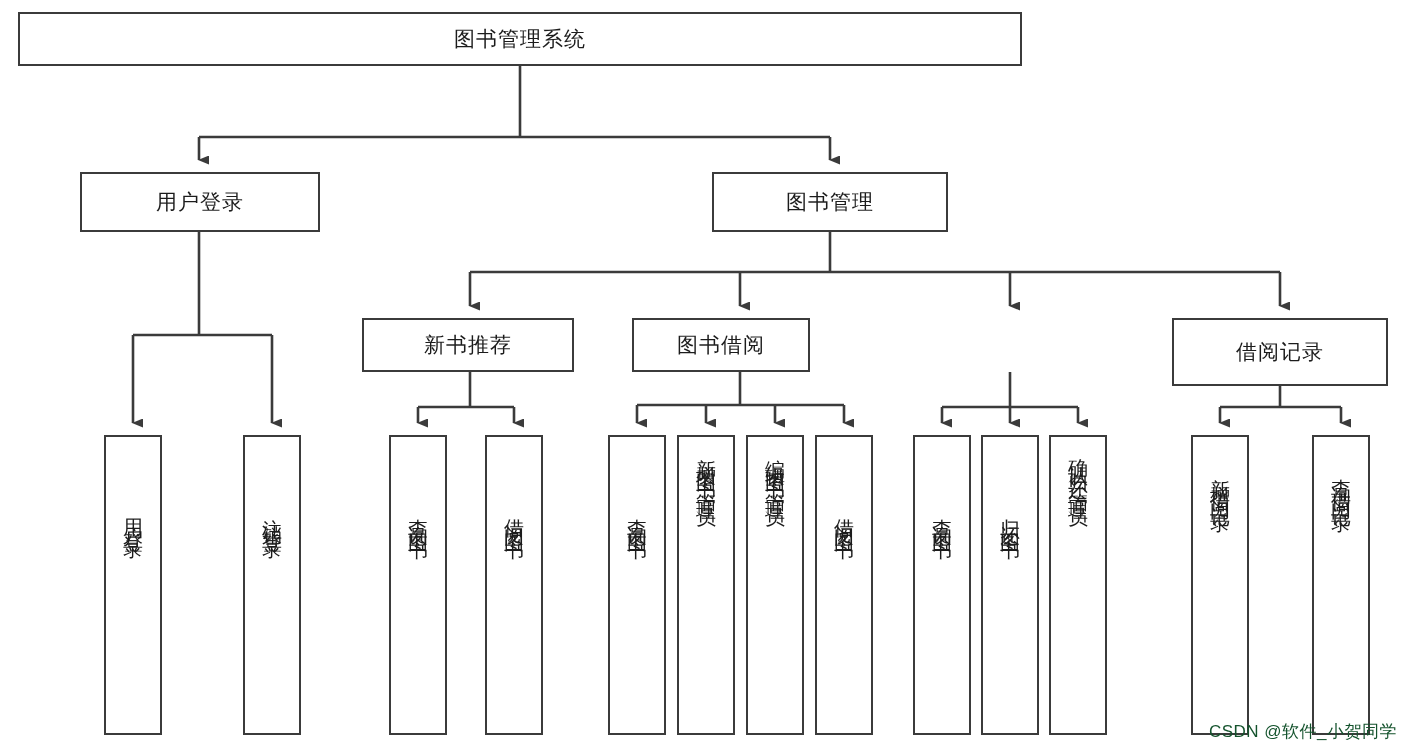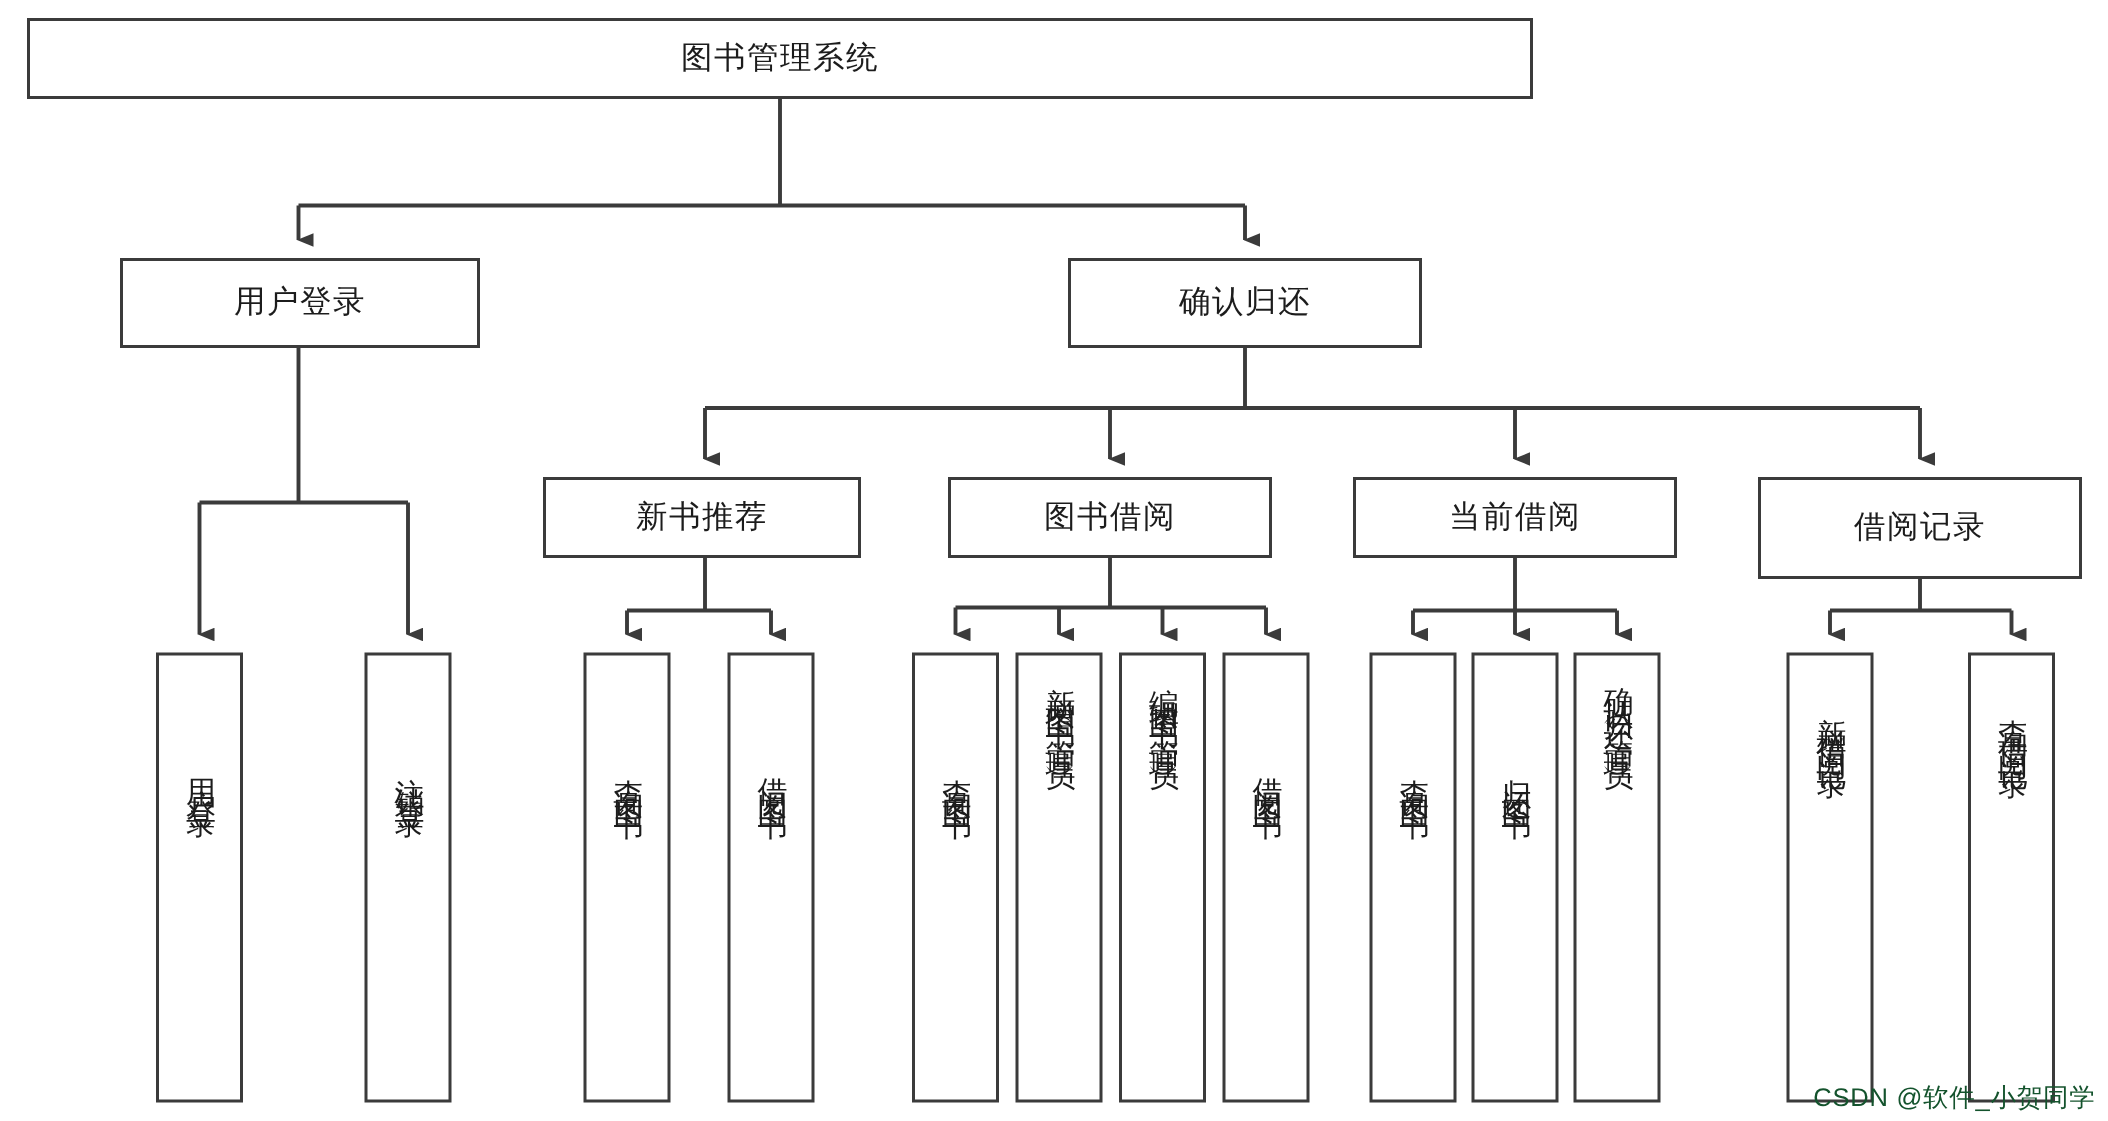--- a/index.html
+++ b/index.html
@@ -124,31 +124,28 @@
   </svg>
 
   <div class="node horizontal root" style="left:18px; top:12px; width:1004px; height:54px;">
     <span>图书管理系统</span>
   </div>
 
   <div class="node horizontal" style="left:80px; top:172px; width:240px; height:60px;">
     <span>用户登录</span>
   </div>
   <div class="node horizontal" style="left:712px; top:172px; width:236px; height:60px;">
-    <span>确认归还</span>
+    <span>图书管理</span>
   </div>
 
   <div class="node horizontal" style="left:362px; top:318px; width:212px; height:54px;">
     <span>新书推荐</span>
   </div>
-  <div class="node horizontal" style="left:632px; top:318px; width:216px; height:54px;">
+  <div class="node horizontal" style="left:632px; top:318px; width:178px; height:54px;">
     <span>图书借阅</span>
-  </div>
-  <div class="node horizontal" style="left:902px; top:318px; width:216px; height:54px;">
-    <span>当前借阅</span>
   </div>
   <div class="node horizontal" style="left:1172px; top:318px; width:216px; height:68px;">
     <span>借阅记录</span>
   </div>
 
   <div class="node leaf" style="left:104px; top:435px; width:58px; height:300px;">
     <span class="leaf-text" style="margin-top:66px;">用户登录</span>
   </div>
   <div class="node leaf" style="left:243px; top:435px; width:58px; height:300px;">
     <span class="leaf-text" style="margin-top:66px;">注销登录</span>

